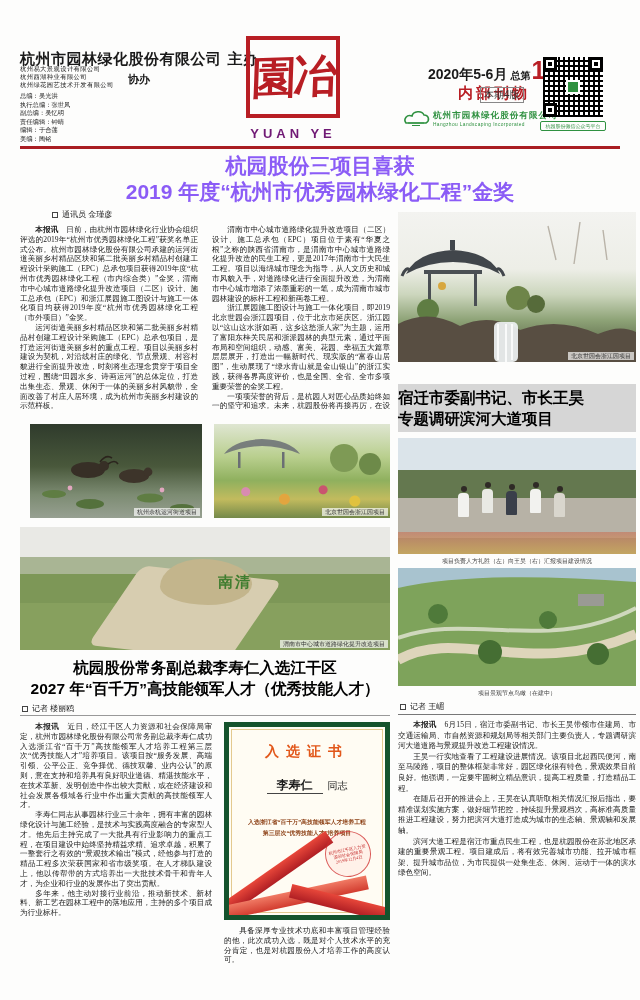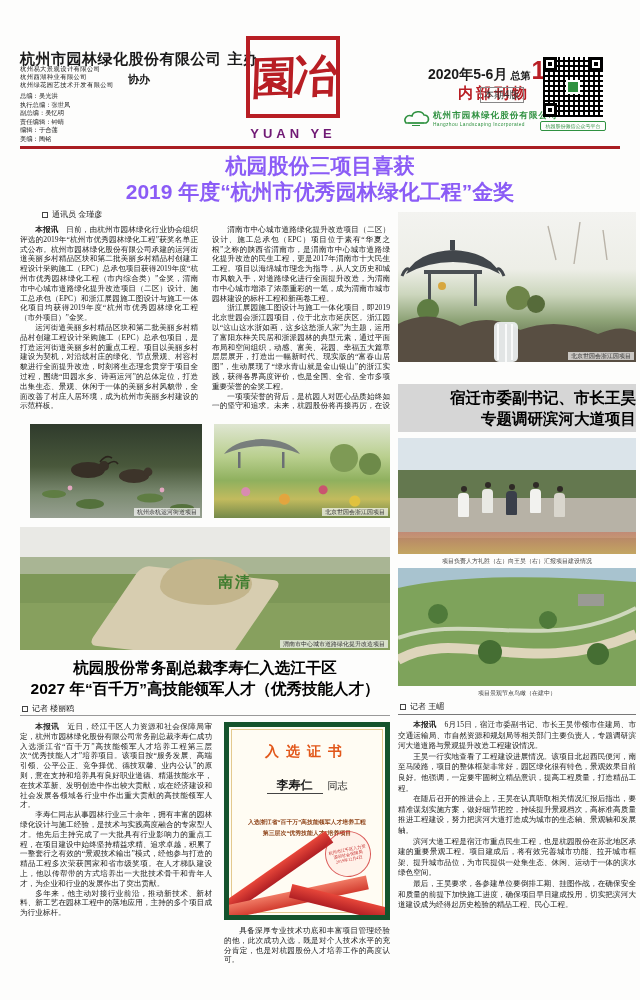--- a/index.html
+++ b/index.html
@@ -52,21 +52,21 @@
     font-size:5px; text-align:center; padding:1px 0; border-radius:2px; }
 
   .mast-rule { left:20px; top:146px; width:600px; border-top:3px solid #a91d22; }
 
   
   .lead-hl { left:20px; top:153px; width:600px; text-align:center;
     font-weight:bold; font-size:21px; line-height:26px; color:#8b5cf6; }
   .byline { font-size:8px; color:#222; }
   .byline .sq { display:inline-block; width:6px; height:6px; border:1px solid #444;
     margin-right:4px; vertical-align:-1px; }
-  .lead-byline { left:10px; top:209px;padding-left:32px; }
+  .lead-byline { left:20px; top:209px;padding-left:32px; }
 
   .lead-body { left:20px; top:225px; width:370px; height:196px; overflow:hidden;
     column-count:2; column-gap:14px; font-size:7.6px; line-height:9.8px; text-align:justify; }
   .lead-body p, .art-col p { text-indent:2em; }
   .lead-lbl { font-weight:bold; font-family:"Liberation Sans", sans-serif; }
 
   
   .photo { position:absolute; overflow:hidden; background:#ccc; }
   .photo .cap { position:absolute; right:2px; bottom:2px; font-size:6px; color:#333;
     background:rgba(255,255,255,.68); padding:0 3px; line-height:8px; }
@@ -93,21 +93,21 @@
   .ph-officials { left:398px; top:438px; width:238px; height:116px;
     background:linear-gradient(180deg,#dbe4ea 0 28%,#64784f 28% 52%,#b7b2a6 52% 86%,#9d978b 86% 100%); }
   .fig { position:absolute; width:11px; }
   .fig .hd { width:6px; height:6px; border-radius:50%; background:#2f2a26; margin:0 auto; }
   .fig .bd { width:11px; height:24px; border-radius:4px 4px 1px 1px; margin-top:1px; }
   .ph-aerial { left:398px; top:568px; width:238px; height:118px; background:#7ea35b; }
   .under-cap { position:absolute; text-align:center; font-size:6px; color:#444; }
 
   
   .r-hl-box { left:398px; top:384px; width:238px; height:48px; background:#d6d6d6;
-    display:flex; flex-direction:column; align-items:flex-end; justify-content:center;
+    display:flex; flex-direction:column; align-items:flex-start; justify-content:center;
     font-weight:bold; font-size:15.5px; line-height:21px; color:#000; }
   .r-byline { left:400px; top:701px; }
   .r-rule { left:398px; top:714px; width:238px; border-top:1px solid #777; }
   .r-body { left:398px; top:720px; width:238px; height:276px; overflow:hidden;
     font-size:7.6px; line-height:10.6px; text-align:justify; }
   .r-body p { text-indent:2em; }
 
   
   .s-hl { left:20px; top:657px; width:370px; text-align:center; font-weight:bold;
     font-size:15.5px; line-height:21px; color:#000; }
@@ -359,16 +359,15 @@
   <div class="abs byline r-byline sans">
     <span class="sq"></span><span>记者 王嵋</span>
   </div>
   <div class="abs r-rule"></div>
 
   <div class="abs r-body">
     <p><b class="lead-lbl">本报讯</b>　<span>6月15日，宿迁市委副书记、市长王昊带领市住建局、市交通运输局、市自然资源和规划局等相关部门主要负责人，专题调研滨河大道道路与景观提升改造工程建设情况。</span></p>
     <p>王昊一行实地查看了工程建设进展情况。该项目北起西民便河，南至马陵路，项目的整体框架非常好，园区绿化很有特色，景观效果目前良好。他强调，一定要牢固树立精品意识，提高工程质量，打造精品工程。</p>
     <p>在随后召开的推进会上，王昊在认真听取相关情况汇报后指出，要精准谋划实施方案，做好细节把控，持续提升景观档次，高标准高质量推进工程建设，努力把滨河大道打造成为城市的生态轴、景观轴和发展轴。</p>
     <p>滨河大道工程是宿迁市重点民生工程，也是杭园股份在苏北地区承建的重要景观工程。项目建成后，将有效完善城市功能、拉开城市框架、提升城市品位，为市民提供一处集生态、休闲、运动于一体的滨水绿色空间。</p>
-    <p>最后，王昊要求，各参建单位要倒排工期、挂图作战，在确保安全和质量的前提下加快施工进度，确保项目早日建成投用，切实把滨河大道建设成为经得起历史检验的精品工程、民心工程。</p>
   </div>
 
 </div>
 
 </body></html>

